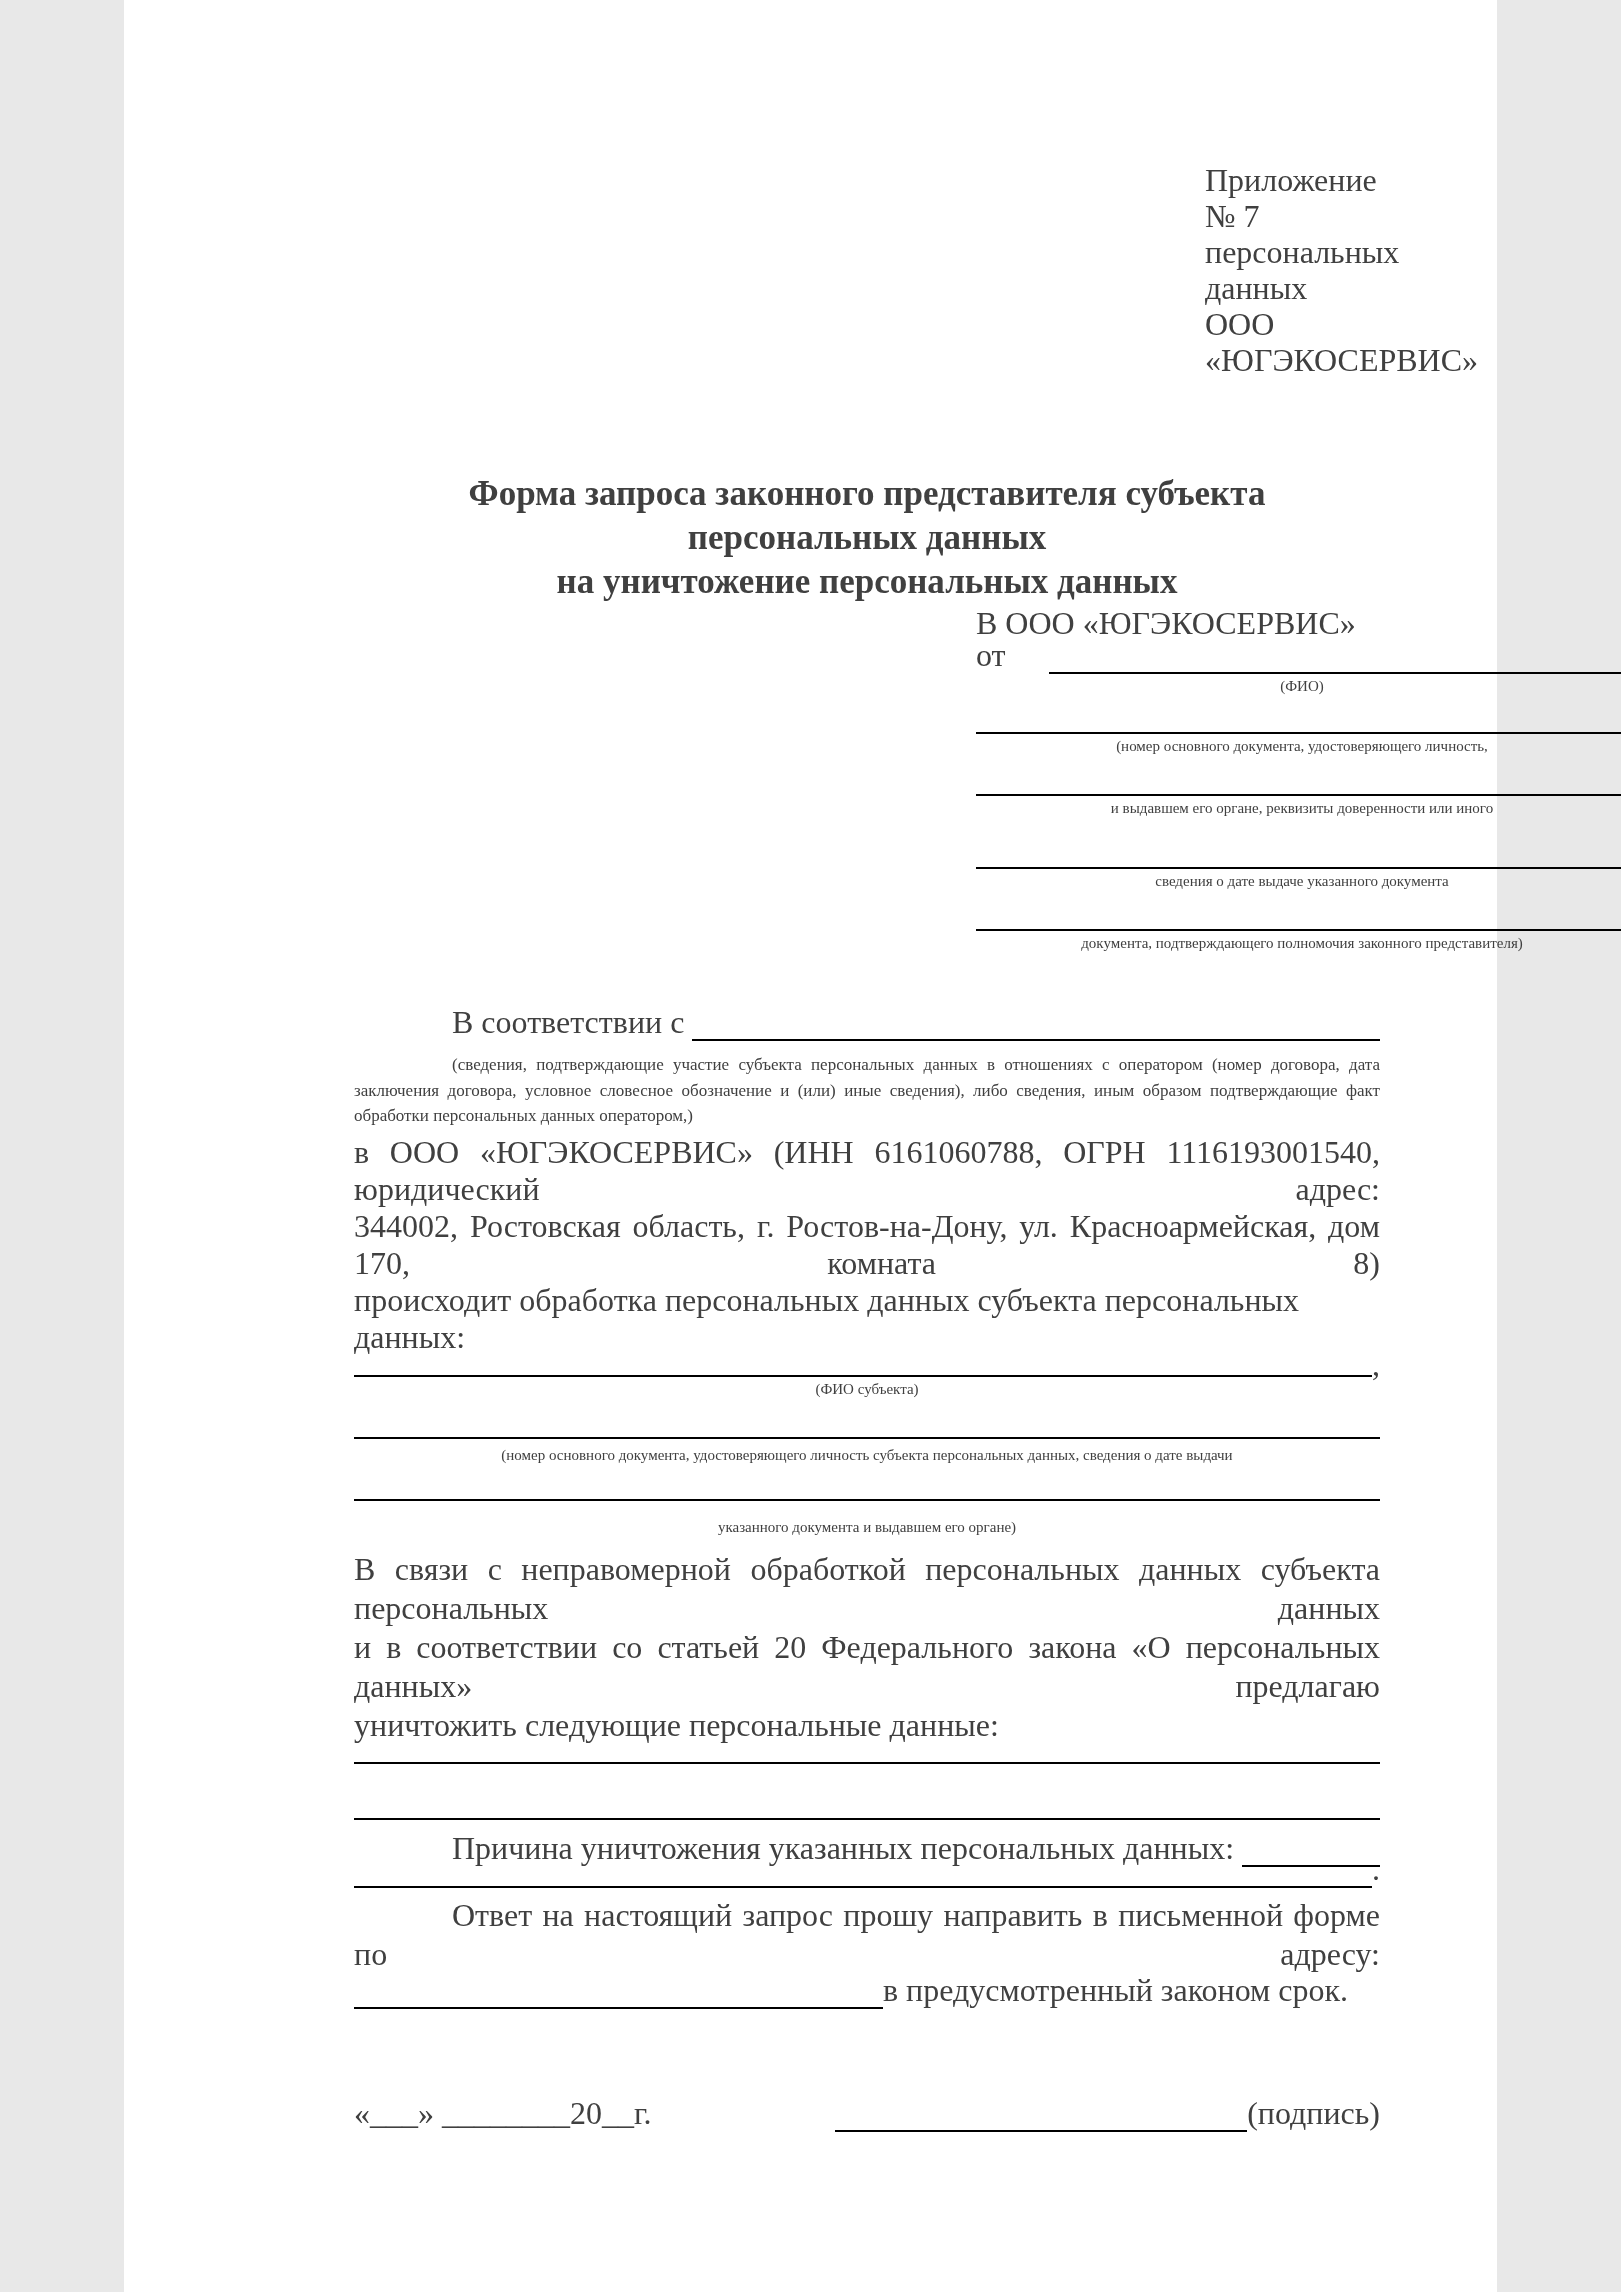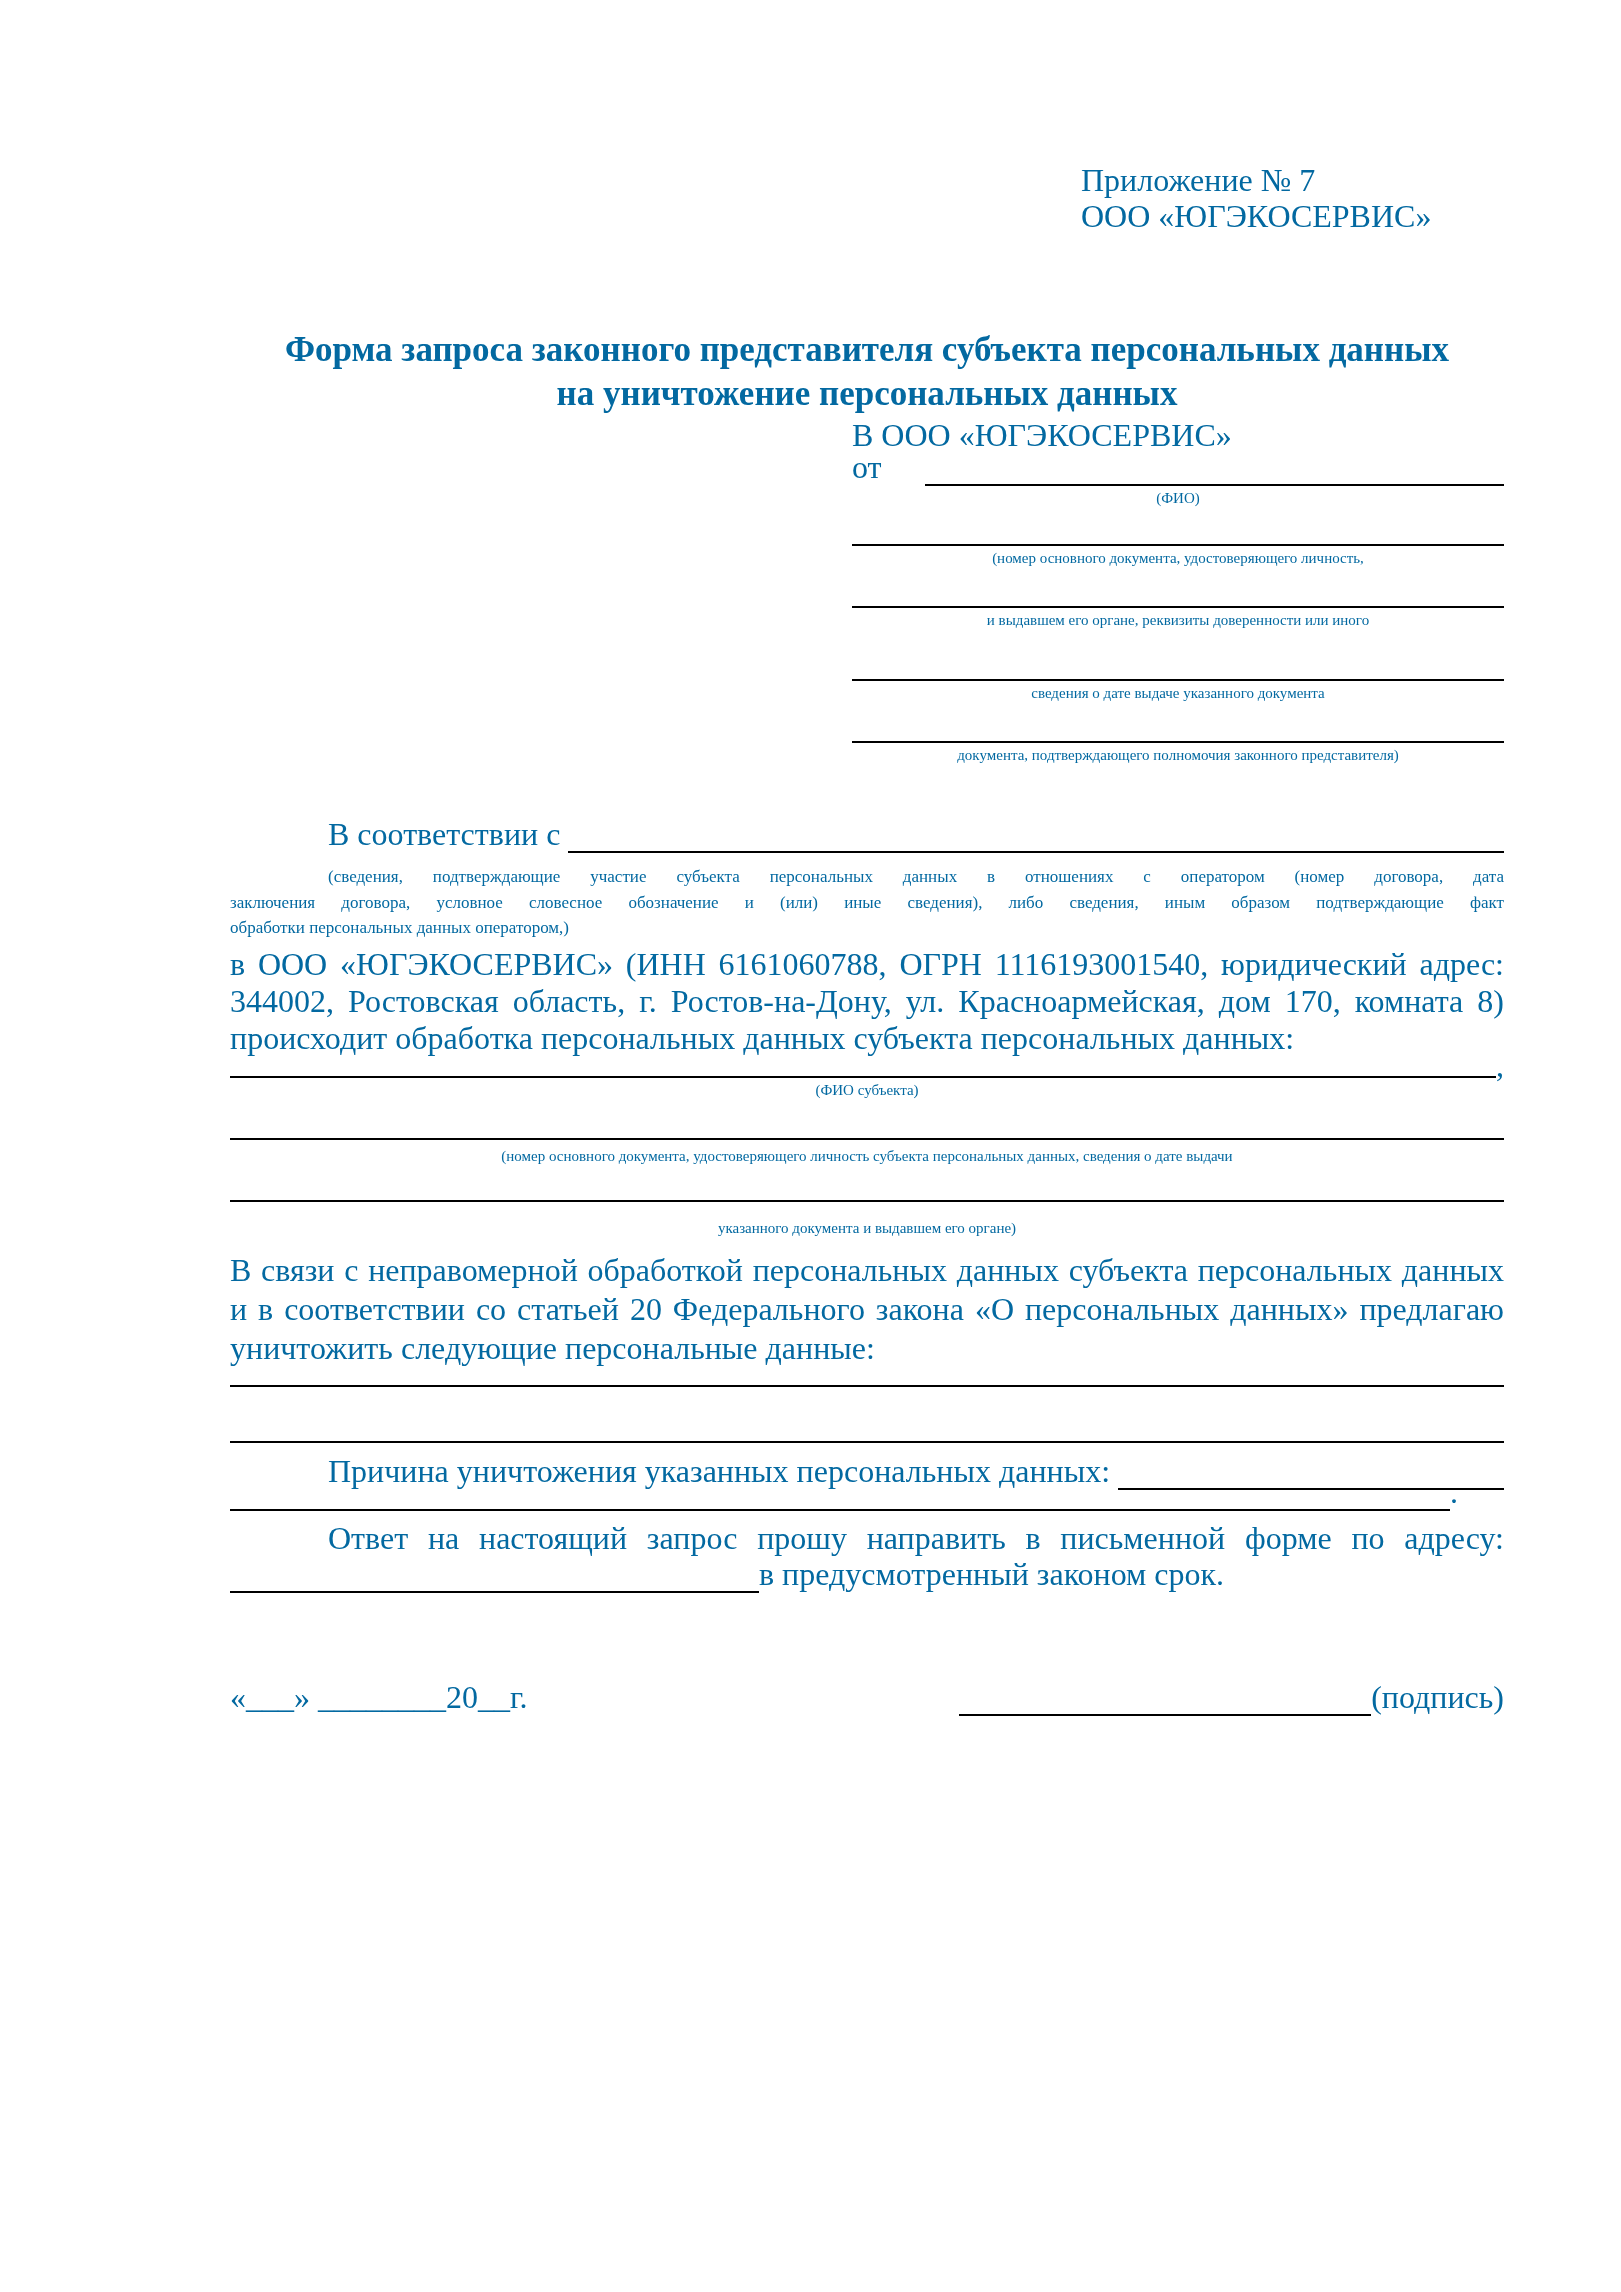--- a/index.html
+++ b/index.html
@@ -1,17 +1,17 @@
 <!DOCTYPE html>
 <html><head>
 <meta charset="utf-8">
 <style>
   html,body { margin:0; padding:0; background:#e8e8e8; }
   .page {
-    width:1621px; height:2293px; background:#ffffff; color:#0369a1;
+    width:1373px; height:2293px; background:#ffffff; color:#404040;
     font-family:"Liberation Serif","DejaVu Serif",serif;
     font-size:32px; box-sizing:border-box;
     padding:162px 117px 0 230px;
     margin:0 auto; position:relative;
   }
   .appendix { margin-left:851px; line-height:36px; }
   .title { margin-top:94px; text-align:center; font-weight:bold; font-size:35px; line-height:44px; }
 
   .addressee { margin-left:622px; width:652px; }
   .addr-org { line-height:39px; }
@@ -54,20 +54,21 @@
   .sig-group { display:flex; align-items:flex-end; }
   .sig-group .fill { width:412px; align-self:stretch; }
 </style>
 </head>
 <body>
 
 <div class="page">
 
   <div class="appendix">
     <div>Приложение № 7</div>
+    <div>персональных данных</div>
     <div>ООО «ЮГЭКОСЕРВИС»</div>
   </div>
 
   <div class="title">
     <div>Форма запроса законного представителя субъекта персональных данных</div>
     <div>на уничтожение персональных данных</div>
   </div>
 
   <div class="addressee">
     <div class="addr-org">В ООО «ЮГЭКОСЕРВИС»</div>

